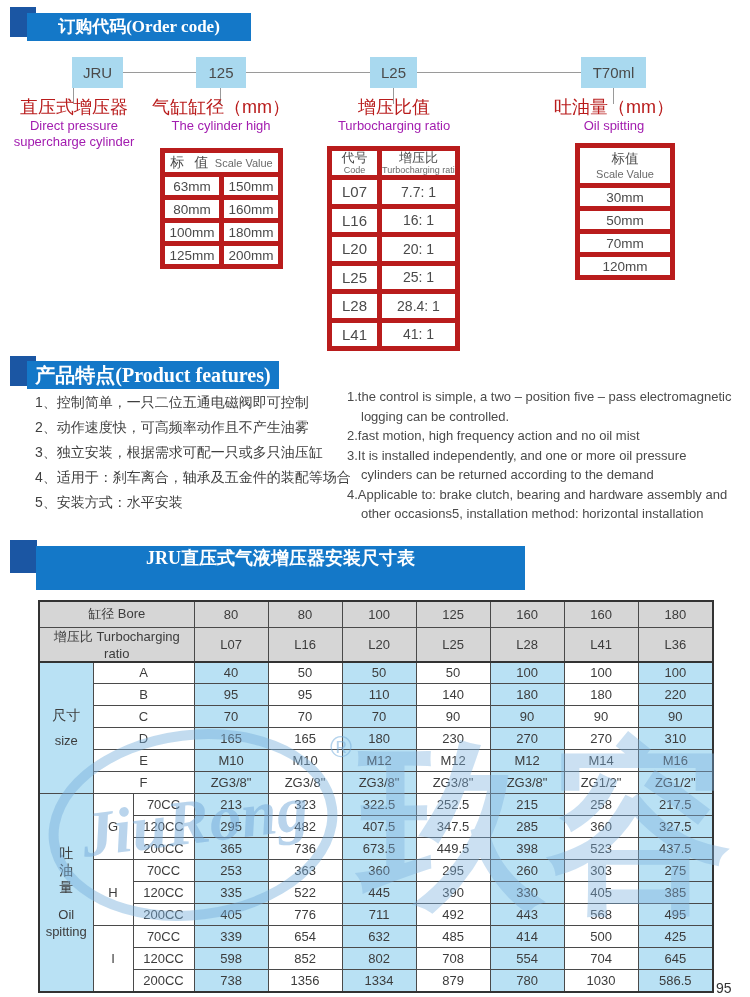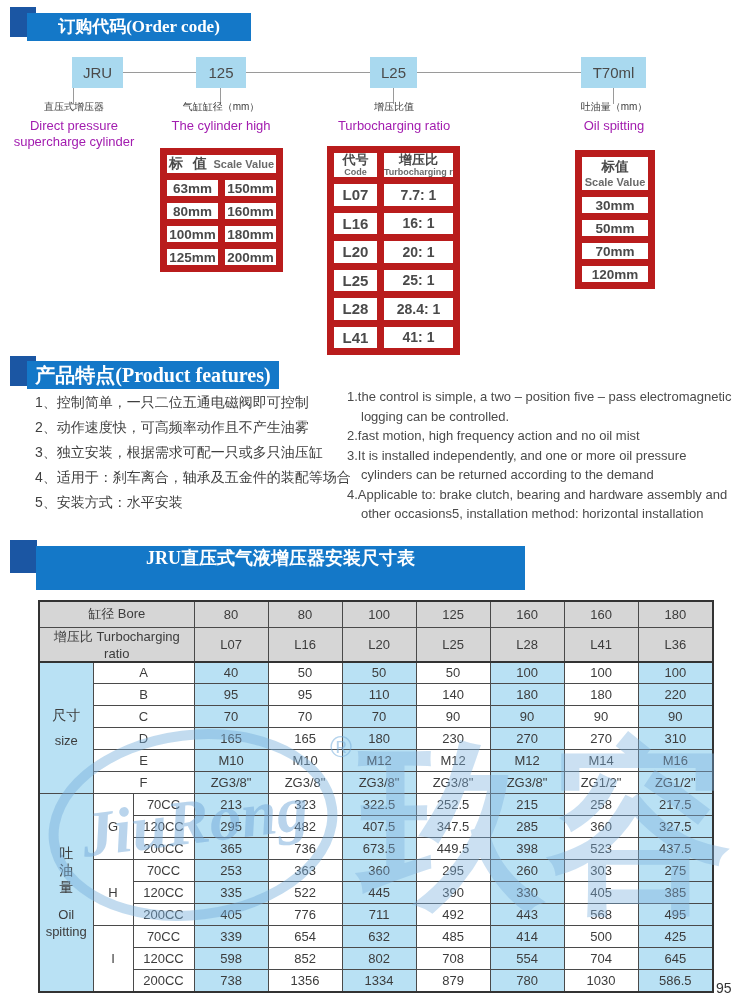--- a/index.html
+++ b/index.html
@@ -31,40 +31,40 @@
               text-align:center; line-height:31px; font-size:15px; }
   #cb1 { left:48px;  width:51px;margin-left:24px; }
   #cb2 { left:196px; width:50px; }
   #cb3 { left:370px; width:47px; }
   #cb4 { left:581px; width:65px; }
   .seg-label { position:absolute; top:98px; text-align:center; }
   #sl1 { left:0px;   width:148px; }
   #sl2 { left:146px; width:150px; }
   #sl3 { left:310px; width:168px; }
   #sl4 { left:524px; width:180px; }
-  .seg-label .cn { font-size:10px; color:#404040; line-height:18px; }
+  .seg-label .cn { font-size:18px; color:#b91c1c; line-height:18px; }
   .seg-label .en { font-size:13px; color:#a21caf; line-height:16px; white-space:pre-line; margin-top:2px; }
 
   
   table { border-collapse:collapse; table-layout:fixed; }
-  .mini td, .mini th { border:7px solid #b91c1c; text-align:center; font-weight:bold;
+  .mini td, .mini th { border:5px solid #b91c1c; text-align:center; font-weight:normal;
                        color:#4a4a4a; overflow:hidden; }
   #bore-table { position:absolute; left:160px; top:148px; width:123px; }
   #bore-table th { height:24px; font-size:13px; }
   #bore-table td { height:23px; font-size:13.5px; }
   #bore-table .hd-cn { font-size:14px; letter-spacing:3px; }
   #bore-table .hd-en { font-size:11px; color:#6a6a6a; letter-spacing:0; }
   #ratio-table { position:absolute; left:327px; top:146px; width:133px; }
   #ratio-table th { height:28px; }
   #ratio-table td { height:28.5px; font-size:14px; }
   #ratio-table td.code { font-size:15px; }
   .two-line .big { display:block; font-size:13px; line-height:14px; }
   .two-line .small { display:block; font-size:9px; line-height:10px; color:#6a6a6a;
                      white-space:nowrap; }
-  #oil-table { position:absolute; left:575px; top:150px; width:80px; }
+  #oil-table { position:absolute; left:575px; top:143px; width:100px; }
   #oil-table th { height:40px; }
   #oil-table td { height:23px; font-size:13.5px; }
 
   
   #features-cn { position:absolute; left:35px; top:390px; width:330px;
                  font-size:14px; line-height:25px; color:#3f3f3f; }
   #features-en { position:absolute; left:347px; top:387px; width:392px;
                  font-size:13px; line-height:19.5px; color:#4a4a4a; }
   #features-en .item { padding-left:14px; text-indent:-14px; }
 

